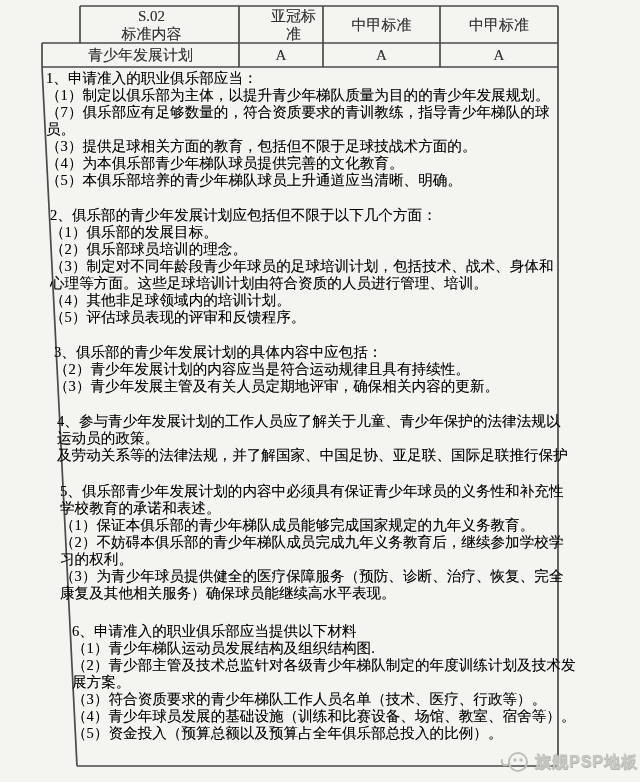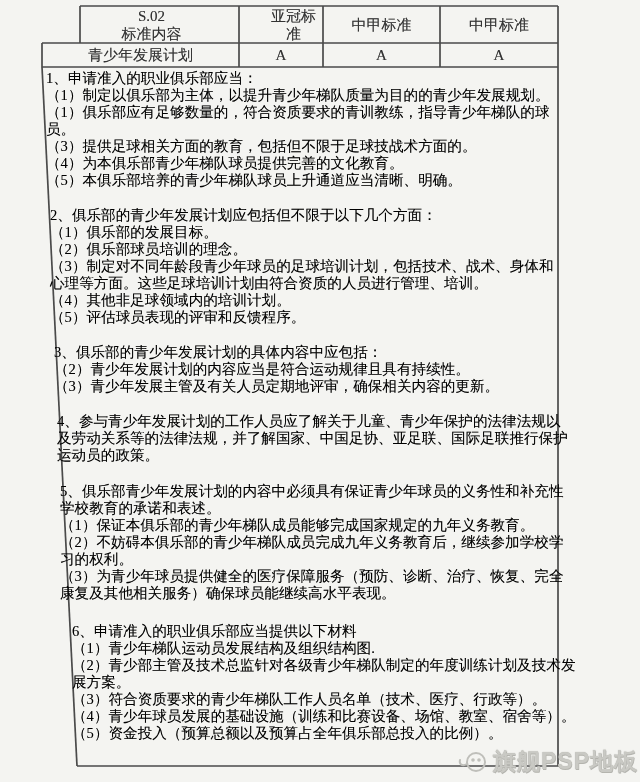--- a/index.html
+++ b/index.html
@@ -39,21 +39,21 @@
   .section.s4{margin-left:11px;margin-bottom:19px;}
   .section.s5{margin-left:14px;margin-bottom:21px;}
   .section.s6{margin-left:26px;margin-bottom:0;}
   .watermark{
     position:absolute;right:2px;bottom:5px;
     display:flex;align-items:center;gap:3px;
     pointer-events:none;
   }
   .watermark .wm-text{
     font-family:"Liberation Sans","DejaVu Sans",sans-serif;
-    font-weight:bold;font-size:23px;letter-spacing:1px;
+    font-weight:bold;font-size:16px;letter-spacing:1px;
     color:#c9c9c4;
     text-shadow:0 0 1px #a9a9a3, 0.5px 0.5px 0 #b5b5b0;
     white-space:nowrap;
   }
 </style>
 </head>
 <body>
 
 <div class="page">
 
@@ -87,21 +87,21 @@
 
   <div class="cell" style="left:42px;top:43px;width:197px;height:24px;border-radius:10px;">青少年发展计划</div>
   <div class="cell grade" style="left:239px;top:43px;width:84px;height:24px;">A</div>
   <div class="cell grade" style="left:323px;top:43px;width:117px;height:24px;">A</div>
   <div class="cell grade" style="left:440px;top:43px;width:118px;height:24px;">A</div>
 
   <div class="body-text">
       <div class="section s1">
         <div class="bodyline">1、申请准入的职业俱乐部应当：</div>
         <div class="bodyline">（1）制定以俱乐部为主体，以提升青少年梯队质量为目的的青少年发展规划。</div>
-        <div class="bodyline">（1）俱乐部应有足够数量的，符合资质要求的青训教练，指导青少年梯队的球</div>
+        <div class="bodyline">（7）俱乐部应有足够数量的，符合资质要求的青训教练，指导青少年梯队的球</div>
         <div class="bodyline">员。</div>
         <div class="bodyline">（3）提供足球相关方面的教育，包括但不限于足球技战术方面的。</div>
         <div class="bodyline">（4）为本俱乐部青少年梯队球员提供完善的文化教育。</div>
         <div class="bodyline">（5）本俱乐部培养的青少年梯队球员上升通道应当清晰、明确。</div>
       </div>
       <div class="section s2">
         <div class="bodyline">2、俱乐部的青少年发展计划应包括但不限于以下几个方面：</div>
         <div class="bodyline">（1）俱乐部的发展目标。</div>
         <div class="bodyline">（2）俱乐部球员培训的理念。</div>
         <div class="bodyline">（3）制定对不同年龄段青少年球员的足球培训计划，包括技术、战术、身体和</div>
@@ -109,22 +109,22 @@
         <div class="bodyline">（4）其他非足球领域内的培训计划。</div>
         <div class="bodyline">（5）评估球员表现的评审和反馈程序。</div>
       </div>
       <div class="section s3">
         <div class="bodyline">3、俱乐部的青少年发展计划的具体内容中应包括：</div>
         <div class="bodyline">（2）青少年发展计划的内容应当是符合运动规律且具有持续性。</div>
         <div class="bodyline">（3）青少年发展主管及有关人员定期地评审，确保相关内容的更新。</div>
       </div>
       <div class="section s4">
         <div class="bodyline">4、参与青少年发展计划的工作人员应了解关于儿童、青少年保护的法律法规以</div>
+        <div class="bodyline">运动员的政策。</div>
         <div class="bodyline">及劳动关系等的法律法规，并了解国家、中国足协、亚足联、国际足联推行保护</div>
-        <div class="bodyline">运动员的政策。</div>
       </div>
       <div class="section s5">
         <div class="bodyline">5、俱乐部青少年发展计划的内容中必须具有保证青少年球员的义务性和补充性</div>
         <div class="bodyline">学校教育的承诺和表述。</div>
         <div class="bodyline">（1）保证本俱乐部的青少年梯队成员能够完成国家规定的九年义务教育。</div>
         <div class="bodyline">（2）不妨碍本俱乐部的青少年梯队成员完成九年义务教育后，继续参加学校学</div>
         <div class="bodyline">习的权利。</div>
         <div class="bodyline">（3）为青少年球员提供健全的医疗保障服务（预防、诊断、治疗、恢复、完全</div>
         <div class="bodyline">康复及其他相关服务）确保球员能继续高水平表现。</div>
       </div>

